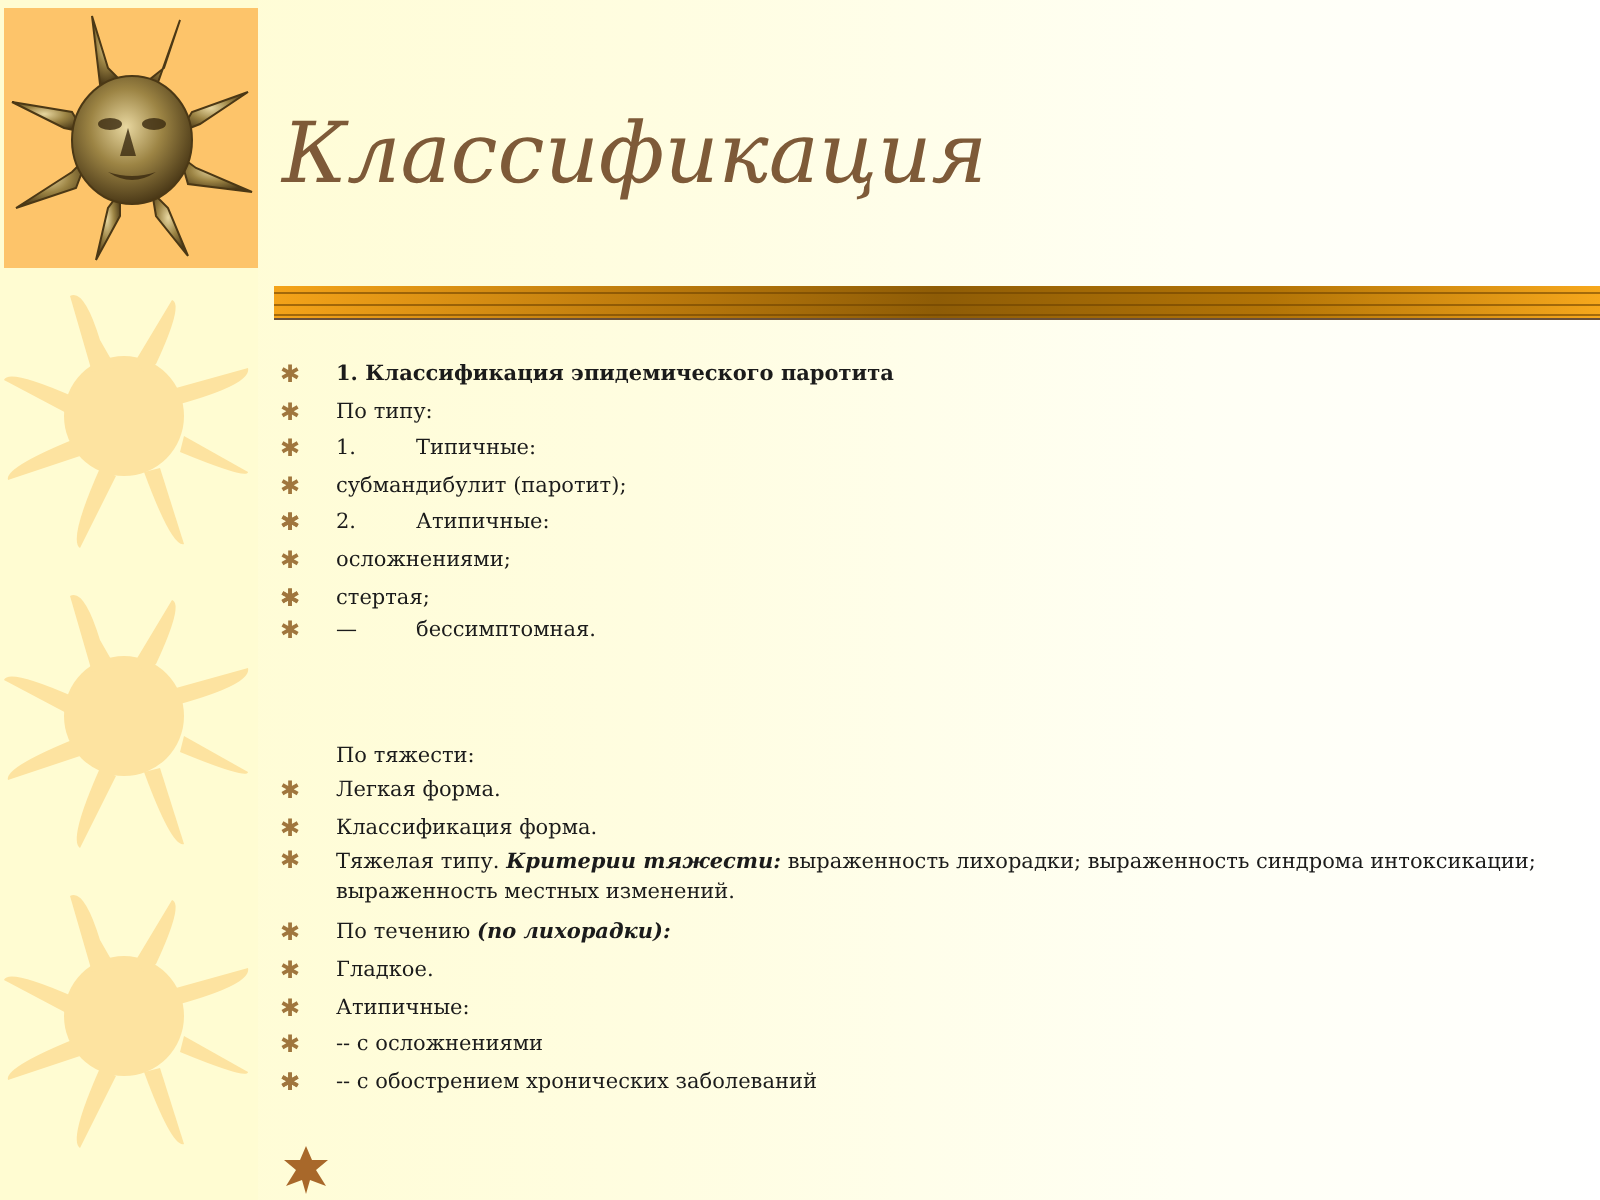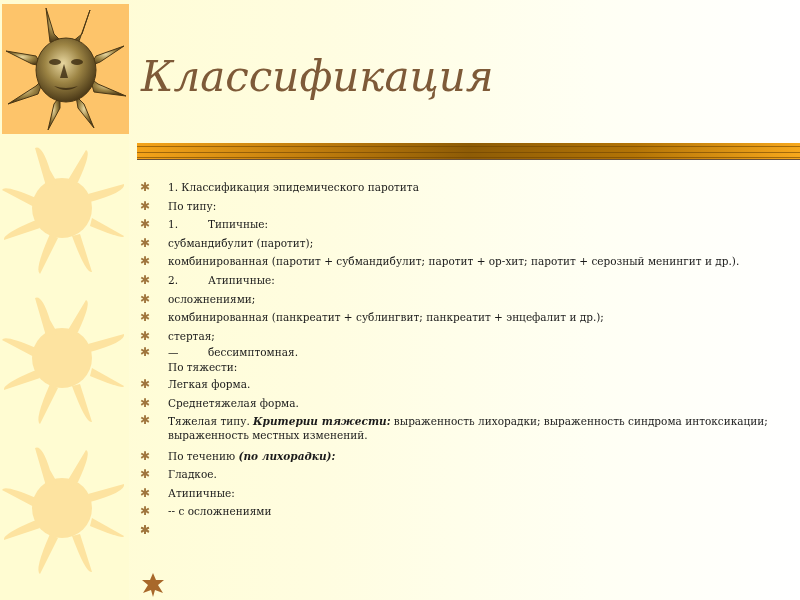--- a/index.html
+++ b/index.html
@@ -35,21 +35,21 @@
   .rule .bottom { position: absolute; left: 0; right: 0; bottom: -1px; height: 1px; background: #6a5038; }
   .content {
     position: absolute; left: 140px; top: 178px; width: 650px;
     font-size: 10.5px; color: #1b1b1b; line-height: 18.6px;
   }
   .item { position: relative; padding-left: 28px; }
   .item .bullet {
     position: absolute; left: 0; top: 0; width: 10px; color: #a0763d; font-size: 12px;
   }
   .item.wrap { line-height: 14.5px; padding-top: 1px; padding-bottom: 4px; }
-  .b { font-weight: normal; }
+  .b { font-weight: bold; }
   .i { font-style: italic; font-weight: bold; }
   .tab { display: inline-block; width: 40px; }
   .footer-star { position: absolute; left: 141px; top: 572px; }
 </style>
 </head>
 <body>
 
 <div class="left-strip">
   <div class="logo-box">
     <svg width="127" height="130" viewBox="0 0 127 130">
@@ -142,52 +142,50 @@
   <div class="item">
     <span class="bullet">✱</span>
     <span class="tab">1.</span><span>Типичные:</span>
   </div>
   <div class="item">
     <span class="bullet">✱</span>
     <span>субмандибулит (паротит);</span>
   </div>
   <div class="item">
     <span class="bullet">✱</span>
-    <span>комбинированная (паротит + субмандибулит; паротит + ор-хит; паротит + серозный менингит и др.).</span>
   </div>
   <div class="item">
     <span class="bullet">✱</span>
     <span class="tab">2.</span><span>Атипичные:</span>
   </div>
   <div class="item">
     <span class="bullet">✱</span>
     <span>осложнениями;</span>
   </div>
   <div class="item">
     <span class="bullet">✱</span>
-    <span>комбинированная (панкреатит + сублингвит; панкреатит + энцефалит и др.);</span>
   </div>
   <div class="item">
     <span class="bullet">✱</span>
     <span>стертая;</span>
   </div>
   <div class="item" style="line-height:14px;">
     <span class="bullet">✱</span>
     <span class="tab">—</span><span>бессимптомная.</span>
   </div>
-  <div class="item" style="line-height:16px;">
+  <div class="item" style="line-height:16px;margin-top:48px;">
     <span>По тяжести:</span>
   </div>
   <div class="item">
     <span class="bullet">✱</span>
     <span>Легкая форма.</span>
   </div>
   <div class="item">
     <span class="bullet">✱</span>
-    <span>Среднетяжелая форма.</span>
+    <span>Классификация форма.</span>
   </div>
   <div class="item wrap">
     <span class="bullet">✱</span>
     <span>Тяжелая типу. </span><span class="i">Критерии тяжести:</span><span> выраженность лихорадки; выраженность синдрома интоксикации; выраженность местных изменений.</span>
   </div>
   <div class="item">
     <span class="bullet">✱</span>
     <span>По течению </span><span class="i">(по лихорадки):</span>
   </div>
   <div class="item">
@@ -200,18 +198,19 @@
   </div>
   <div class="item">
     <span class="bullet">✱</span>
     <span>-- с осложнениями</span>
   </div>
   <div class="item">
     <span class="bullet">✱</span>
   </div>
   <div class="item">
     <span class="bullet">✱</span>
+    <span>-- с обострением хронических заболеваний</span>
   </div>
 </div>
 
 <svg class="footer-star" width="24" height="26" viewBox="0 0 24 26">
   <polygon points="12,1 15,8 23,8 17,13 22,21 14,18 12,25 10,18 2,21 7,13 1,8 9,8" fill="#a8682a"></polygon>
 </svg>
 
 </body></html>

